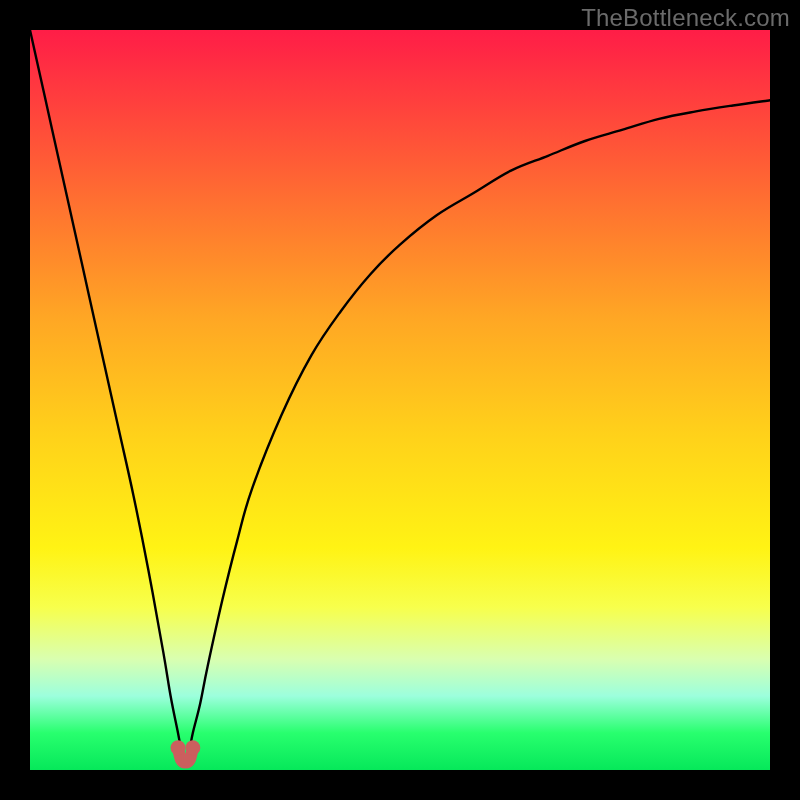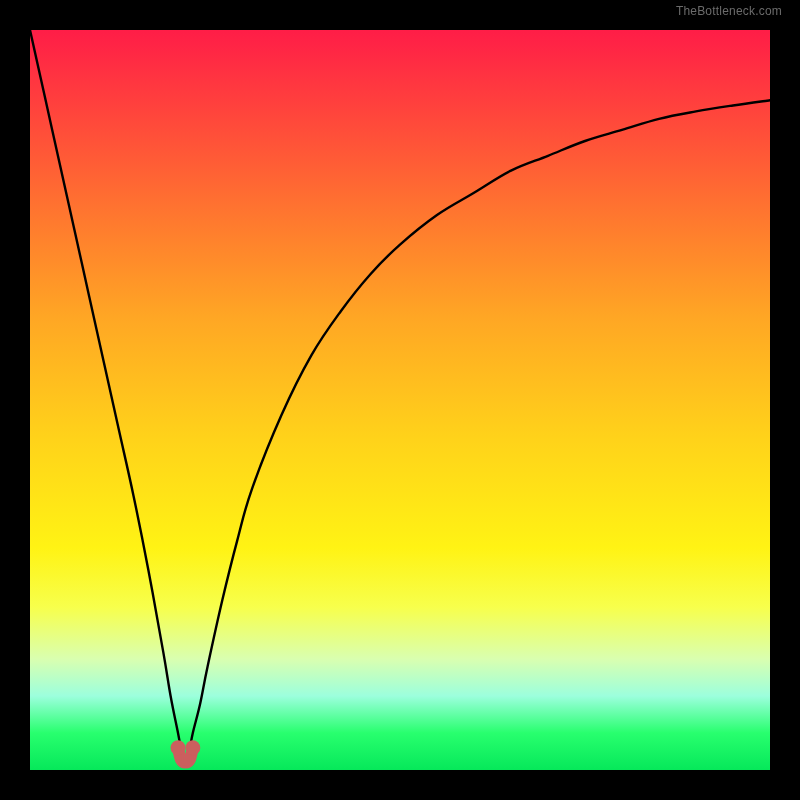--- a/index.html
+++ b/index.html
@@ -43,23 +43,23 @@
     position: absolute;
     left: 0;
     top: 0;
     width: 740px;
     height: 740px;
     overflow: visible;
   }
   .watermark {
     position: absolute;
     top: 4px;
-    right: 18px;
+    right: 10px;
     color: #6b6b6b;
-    font-size: 12px;
+    font-size: 24px;
     letter-spacing: 0.2px;
     user-select: none;
   }
 </style>
 </head>
 <body>
 
 <div class="frame">
 
   <div class="watermark">TheBottleneck.com</div>

